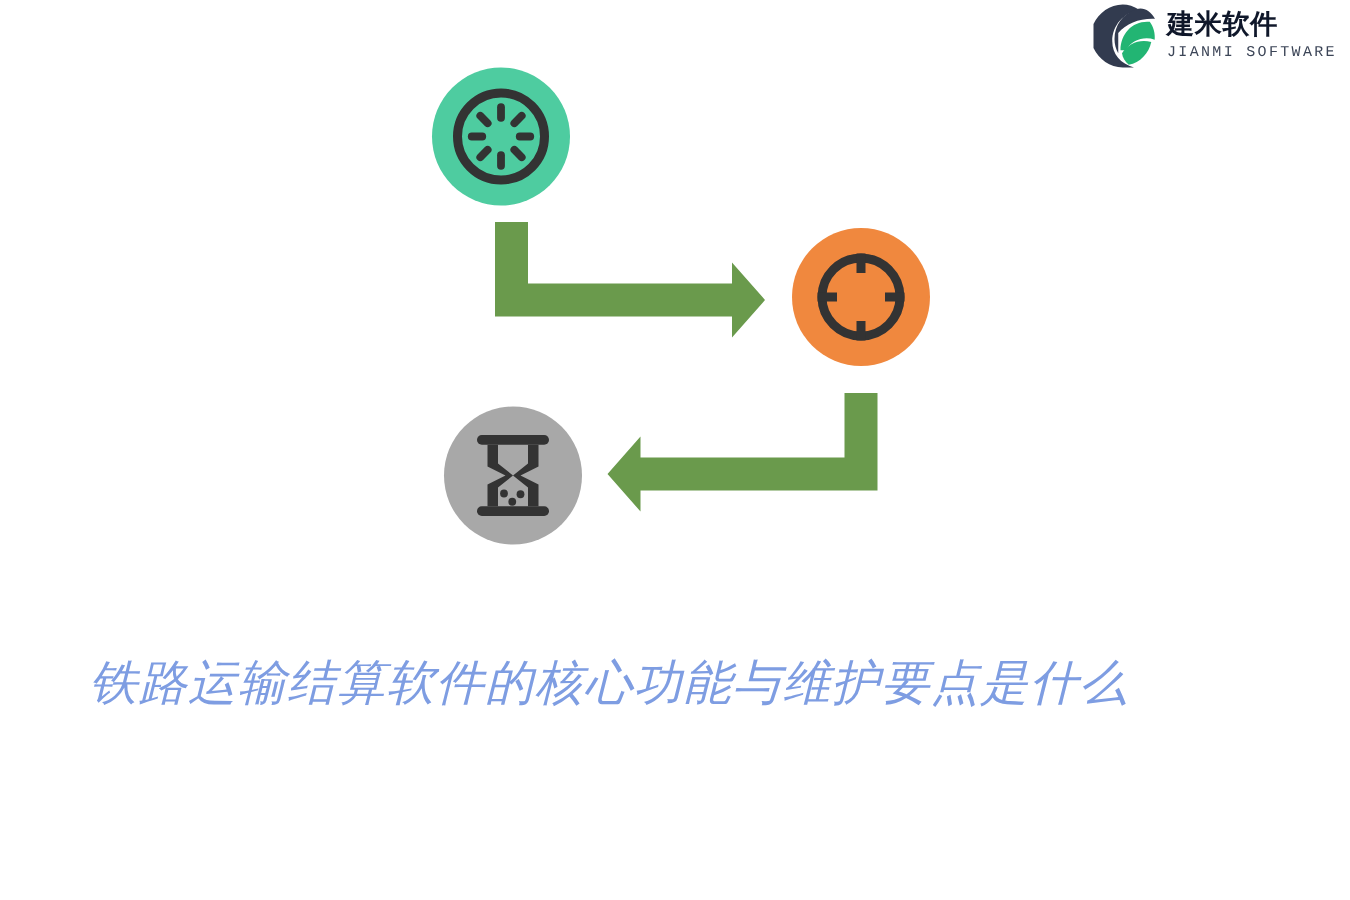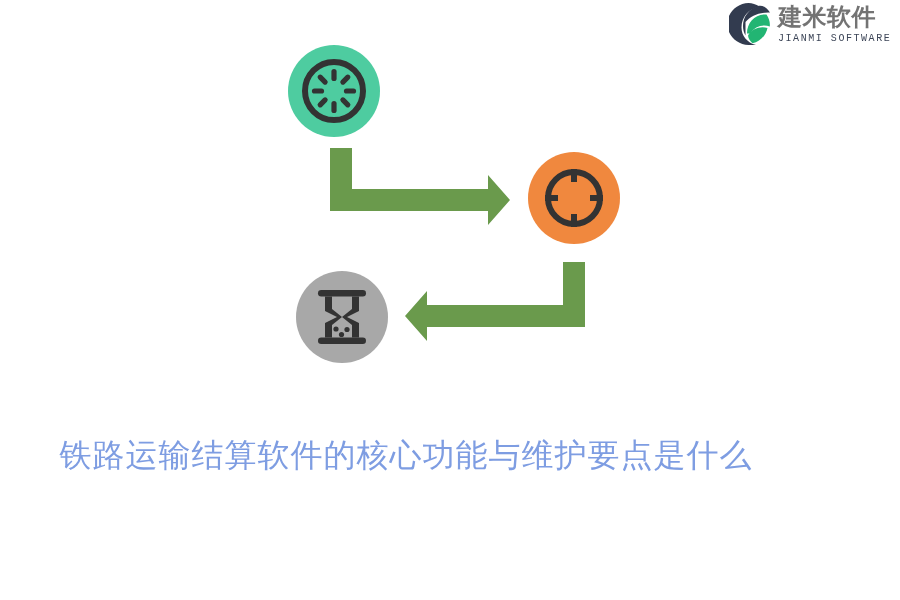--- a/index.html
+++ b/index.html
@@ -41,23 +41,23 @@
     display: block;
   }
   .brand-text {
     display: flex;
     flex-direction: column;
     justify-content: center;
     line-height: 1;
     padding-top: 1px;
   }
   .brand-cn {
-    font-size: 24px;
+    font-size: 18px;
     font-weight: bold;
-    color: #737373;
+    color: #0f172a;
     letter-spacing: 0.5px;
     white-space: nowrap;
     font-family: "DejaVu Sans", "Liberation Sans", sans-serif;
   }
   .brand-en {
     font-size: 10px;
     font-weight: normal;
     color: #3C4557;
     letter-spacing: 1.55px;
     margin-top: 5px;
@@ -120,20 +120,21 @@
     top: 428px;
     width: 812px;
     text-align: center;
     font-size: 32px;
     font-weight: normal;
     color: #7E9DE2;
     letter-spacing: 1px;
     line-height: 54px;
     font-family: "DejaVu Sans", "Liberation Sans", sans-serif;
     white-space: nowrap;
+    font-style: italic;
   }
 </style>
 </head>
 <body>
 
 <div id="canvas">
 
   <div class="brand">
     <svg class="brand-mark" viewBox="0 0 46 44">
 

